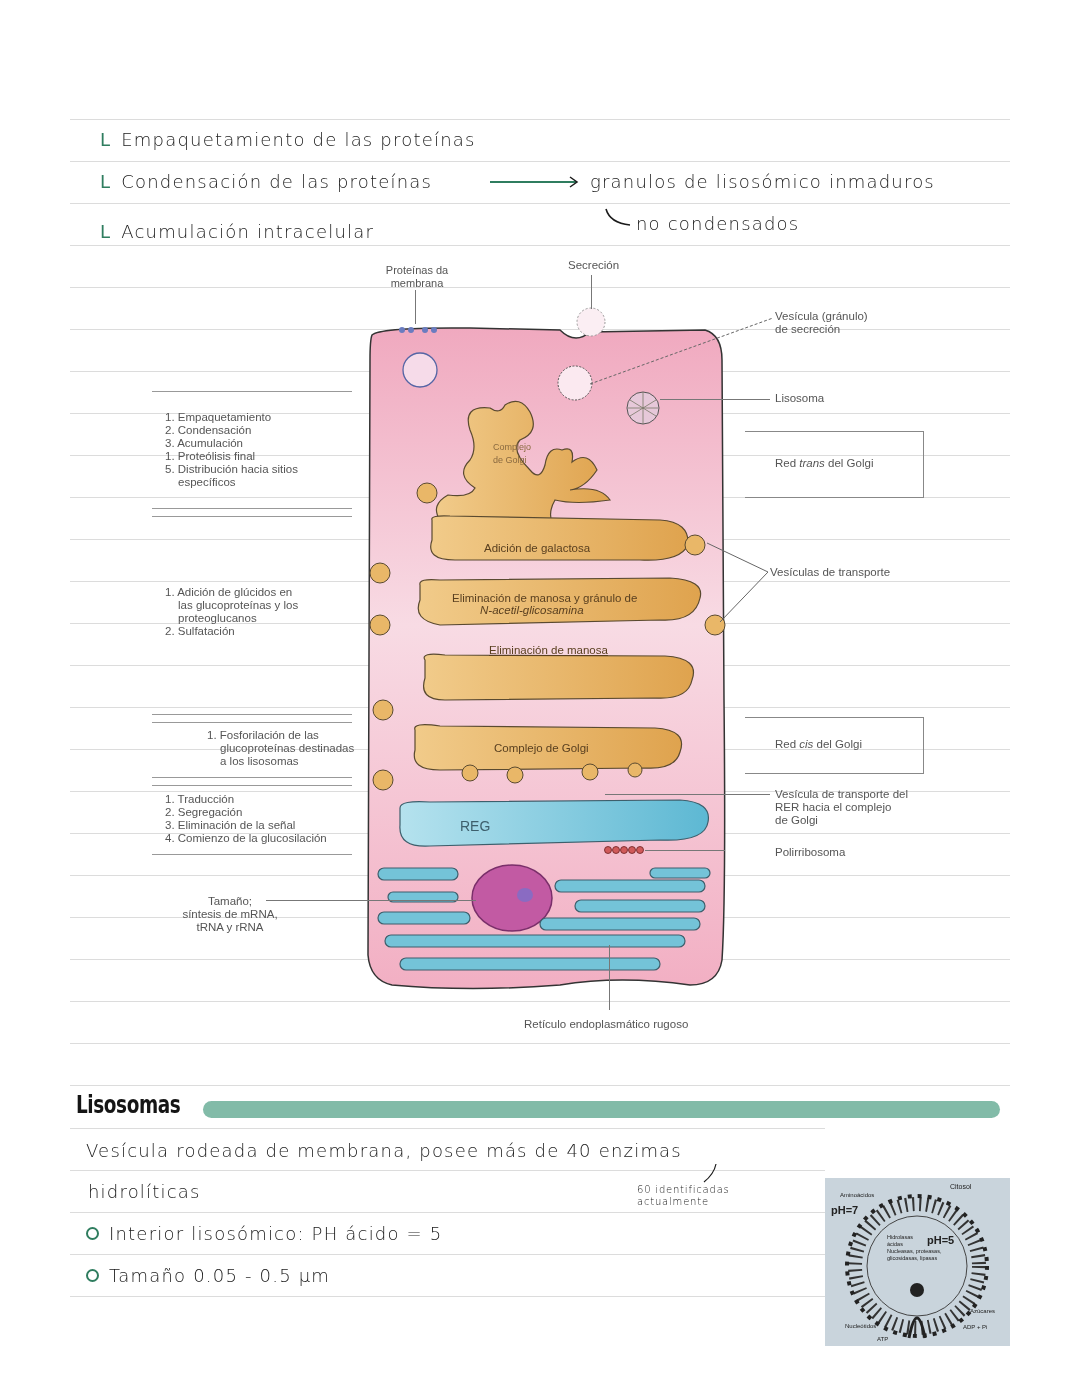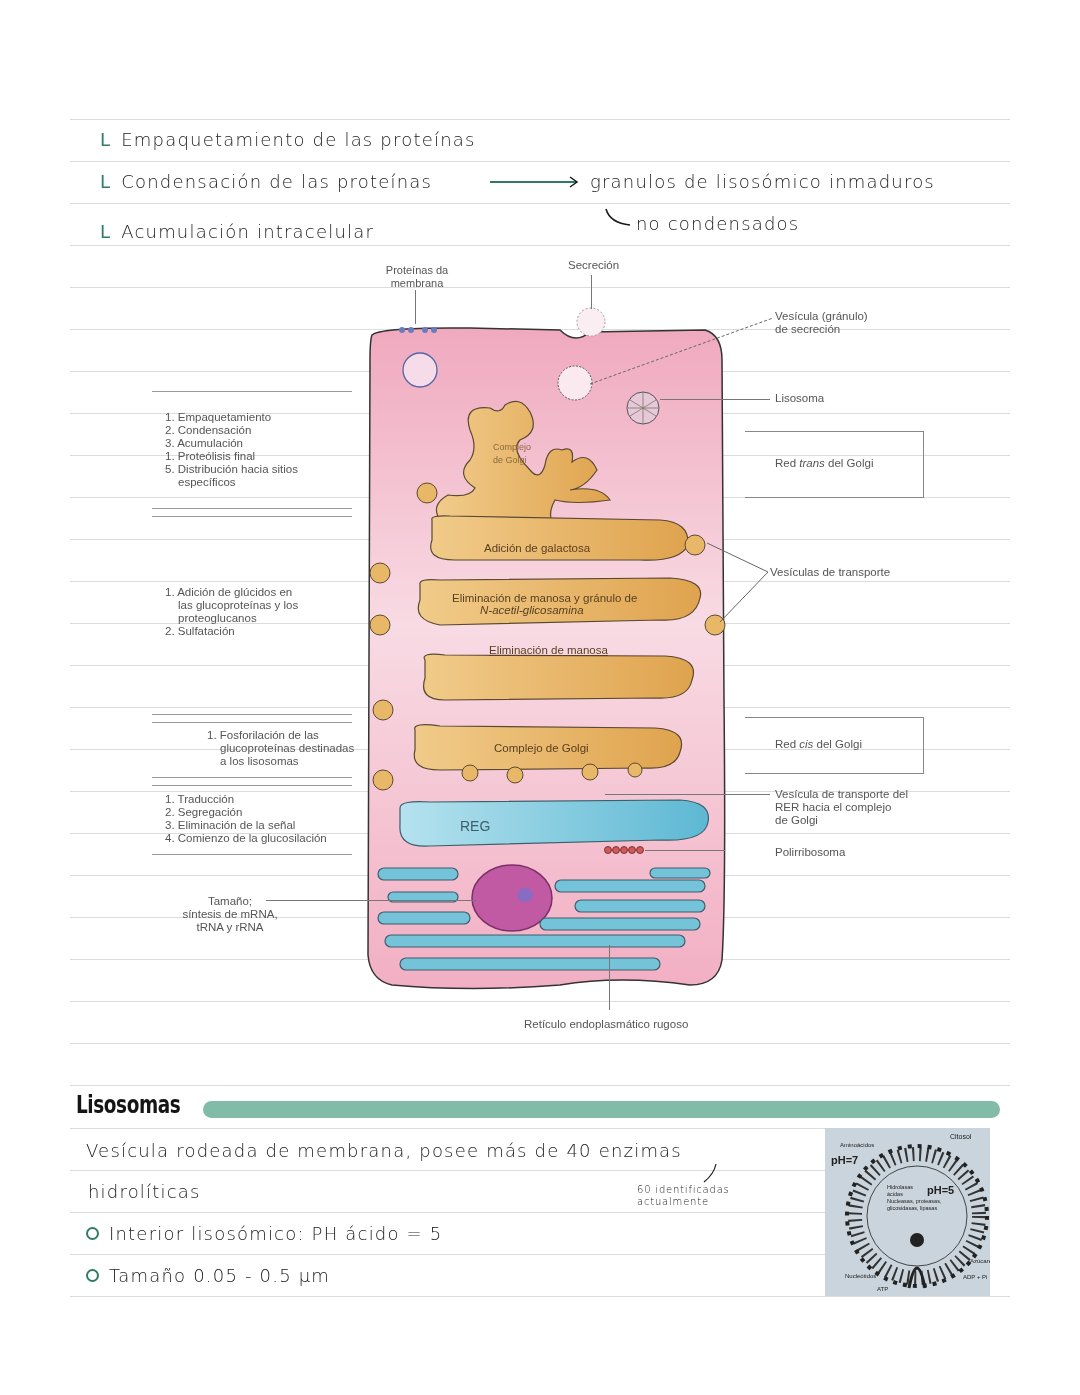--- a/index.html
+++ b/index.html
@@ -5,21 +5,21 @@
   html,body{margin:0;padding:0;background:#ffffff;}
   body{width:1080px;height:1395px;position:relative;overflow:hidden;font-family:"DejaVu Sans",sans-serif;}
   .rule{position:absolute;left:70px;width:940px;height:1px;background:#dcdcdc;}
   .hand{position:absolute;font-family:"DejaVu Sans",sans-serif;color:#1b1b1b;font-weight:300;letter-spacing:1.2px;white-space:nowrap;}
   .bullet-l{color:#2f7d5f;font-weight:400;margin-right:10px;}
   .circle-bullet{display:inline-block;width:9px;height:9px;border:2px solid #2f7d5f;border-radius:50%;margin-right:10px;vertical-align:middle;position:relative;top:-2px;}
   .lbl{position:absolute;font-family:"Liberation Sans",sans-serif;font-size:11.5px;color:#555;line-height:13px;white-space:nowrap;}
   .lbl i{font-style:italic;}
   .section-title{position:absolute;left:76px;top:1090px;font-family:"DejaVu Sans Condensed","DejaVu Sans",sans-serif;font-weight:bold;font-size:25px;color:#151515;letter-spacing:-0.5px;transform:scaleX(0.82);transform-origin:left center;}
   .title-bar{position:absolute;left:203px;top:1101px;width:797px;height:17px;border-radius:9px;background:#82bba8;}
-  .lyso-img{position:absolute;left:825px;top:1128px;width:165px;height:168px;background:#c9d4dc;overflow:hidden;}
+  .lyso-img{position:absolute;left:825px;top:1178px;width:185px;height:168px;background:#c9d4dc;overflow:hidden;}
   .leader{position:absolute;background:#777;}
   .bracket{position:absolute;border:1px solid #888;border-left:none;}
 </style>
 </head>
 <body>
 
 <div>
   <div class="rule" style="top:119px"></div>
   <div class="rule" style="top:161px"></div>
   <div class="rule" style="top:203px"></div>

